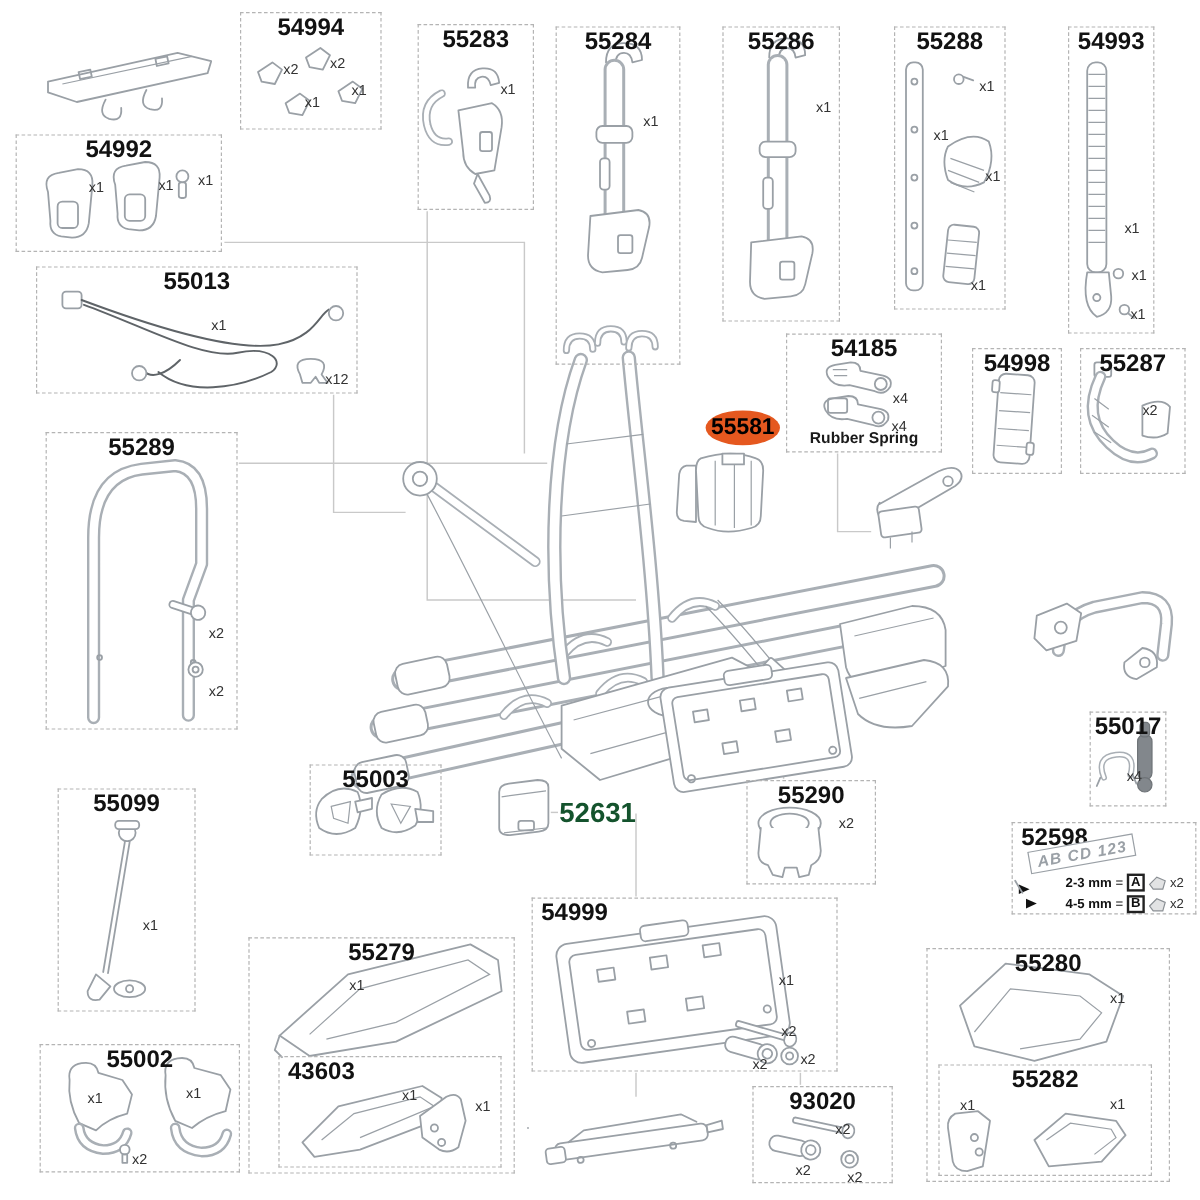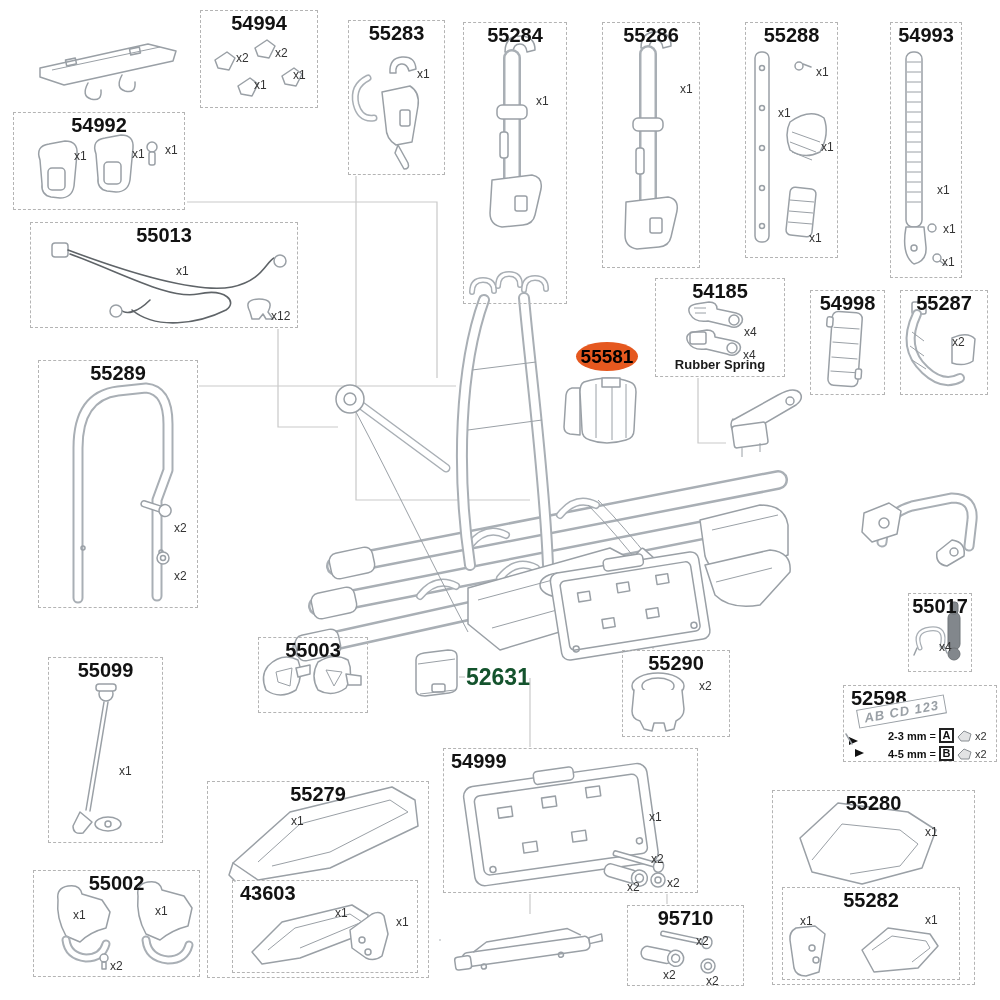--- a/index.html
+++ b/index.html
@@ -567,32 +567,32 @@
 
 <div class="pbox" style="left:33px;top:870px;width:167px;height:107px">
   <span class="pnum">55002</span>
   <span class="qty" style="left:39px;top:37px">x1</span>
   <span class="qty" style="left:121px;top:33px">x1</span>
   <span class="qty" style="left:76px;top:88px">x2</span>
 </div>
 
 
 <div class="pbox" style="left:627px;top:905px;width:117px;height:81px">
-  <span class="pnum">95710</span>
+  <span class="pnum">93020</span>
   <span class="qty" style="left:68px;top:28px">x2</span>
   <span class="qty" style="left:35px;top:62px">x2</span>
   <span class="qty" style="left:78px;top:68px">x2</span>
 </div>
 
 <div class="pbox" style="left:772px;top:790px;width:203px;height:195px">
   <span class="pnum">55280</span>
   <span class="qty" style="left:152px;top:34px">x1</span>
 </div>
 
 <div class="pbox" style="left:782px;top:887px;width:178px;height:93px">
   <span class="pnum">55282</span>
   <span class="qty" style="left:17px;top:26px">x1</span>
   <span class="qty" style="left:142px;top:25px">x1</span>
 </div>
 
-<div id="hl-55581" style="background: rgb(229, 88, 31);">55581</div>
+<div id="hl-55581" style="background: rgb(229, 88, 31); margin-left: 12px;">55581</div>
 
 </div>
 
 </body></html>

